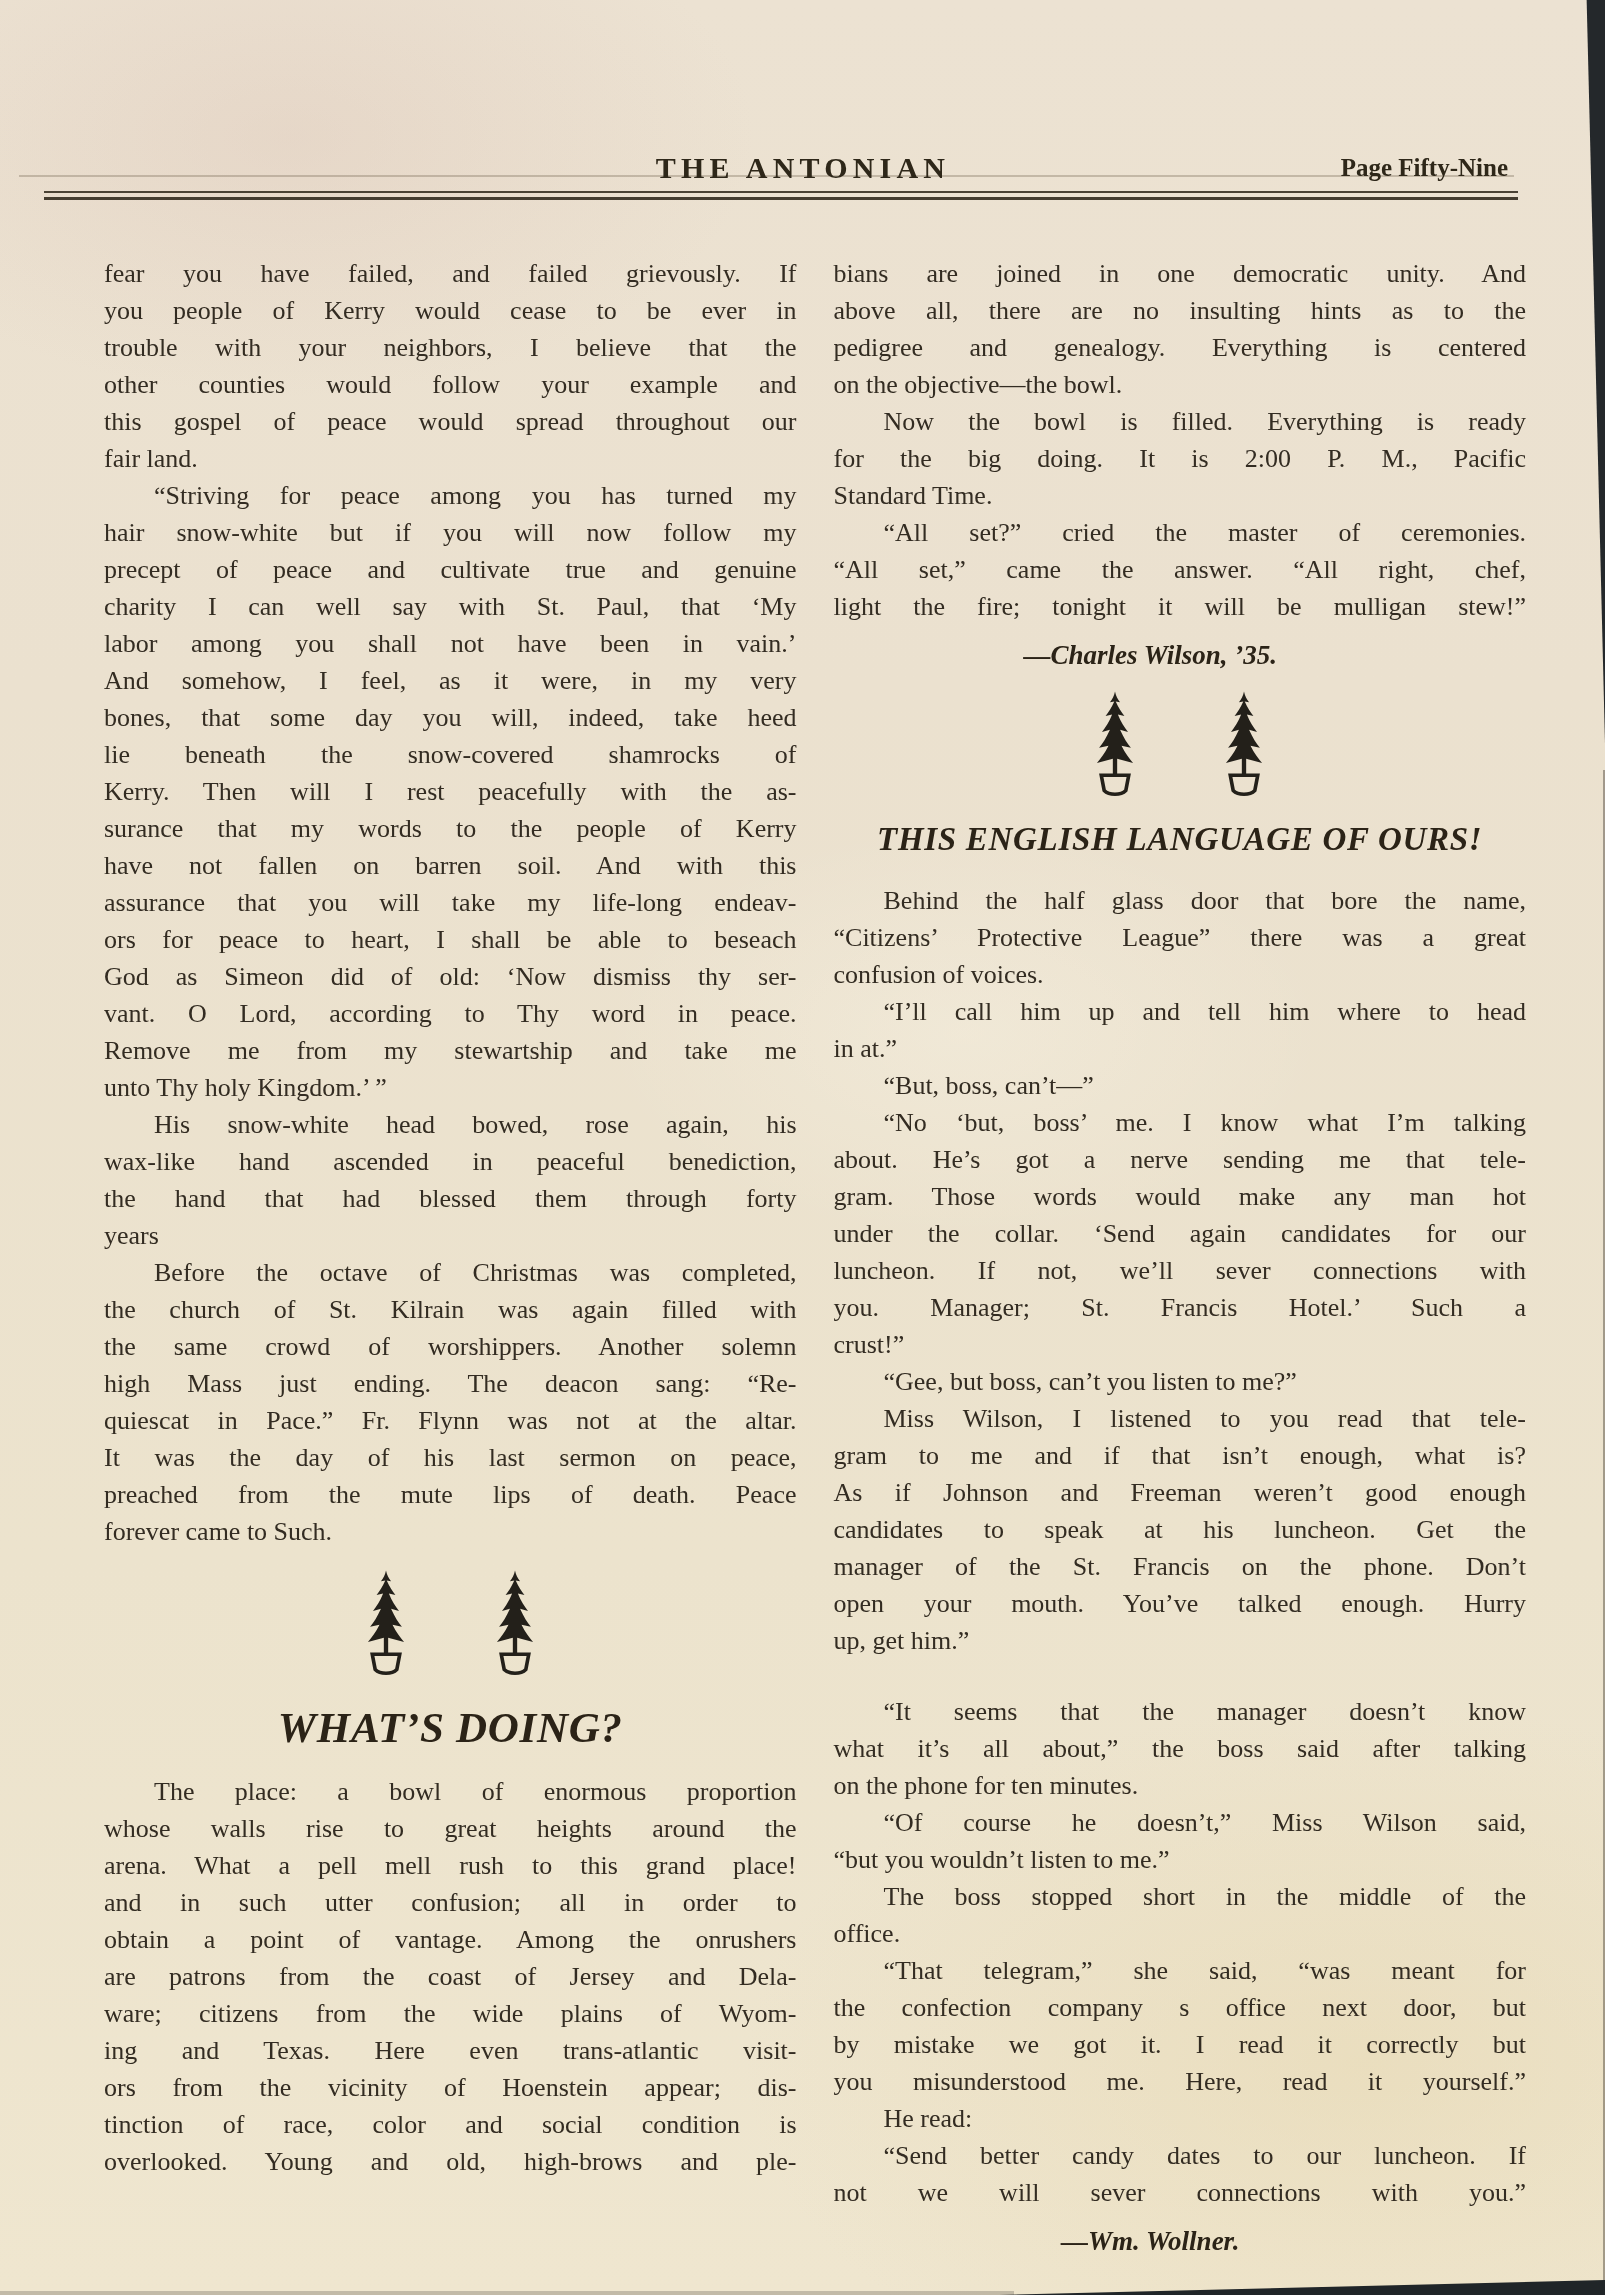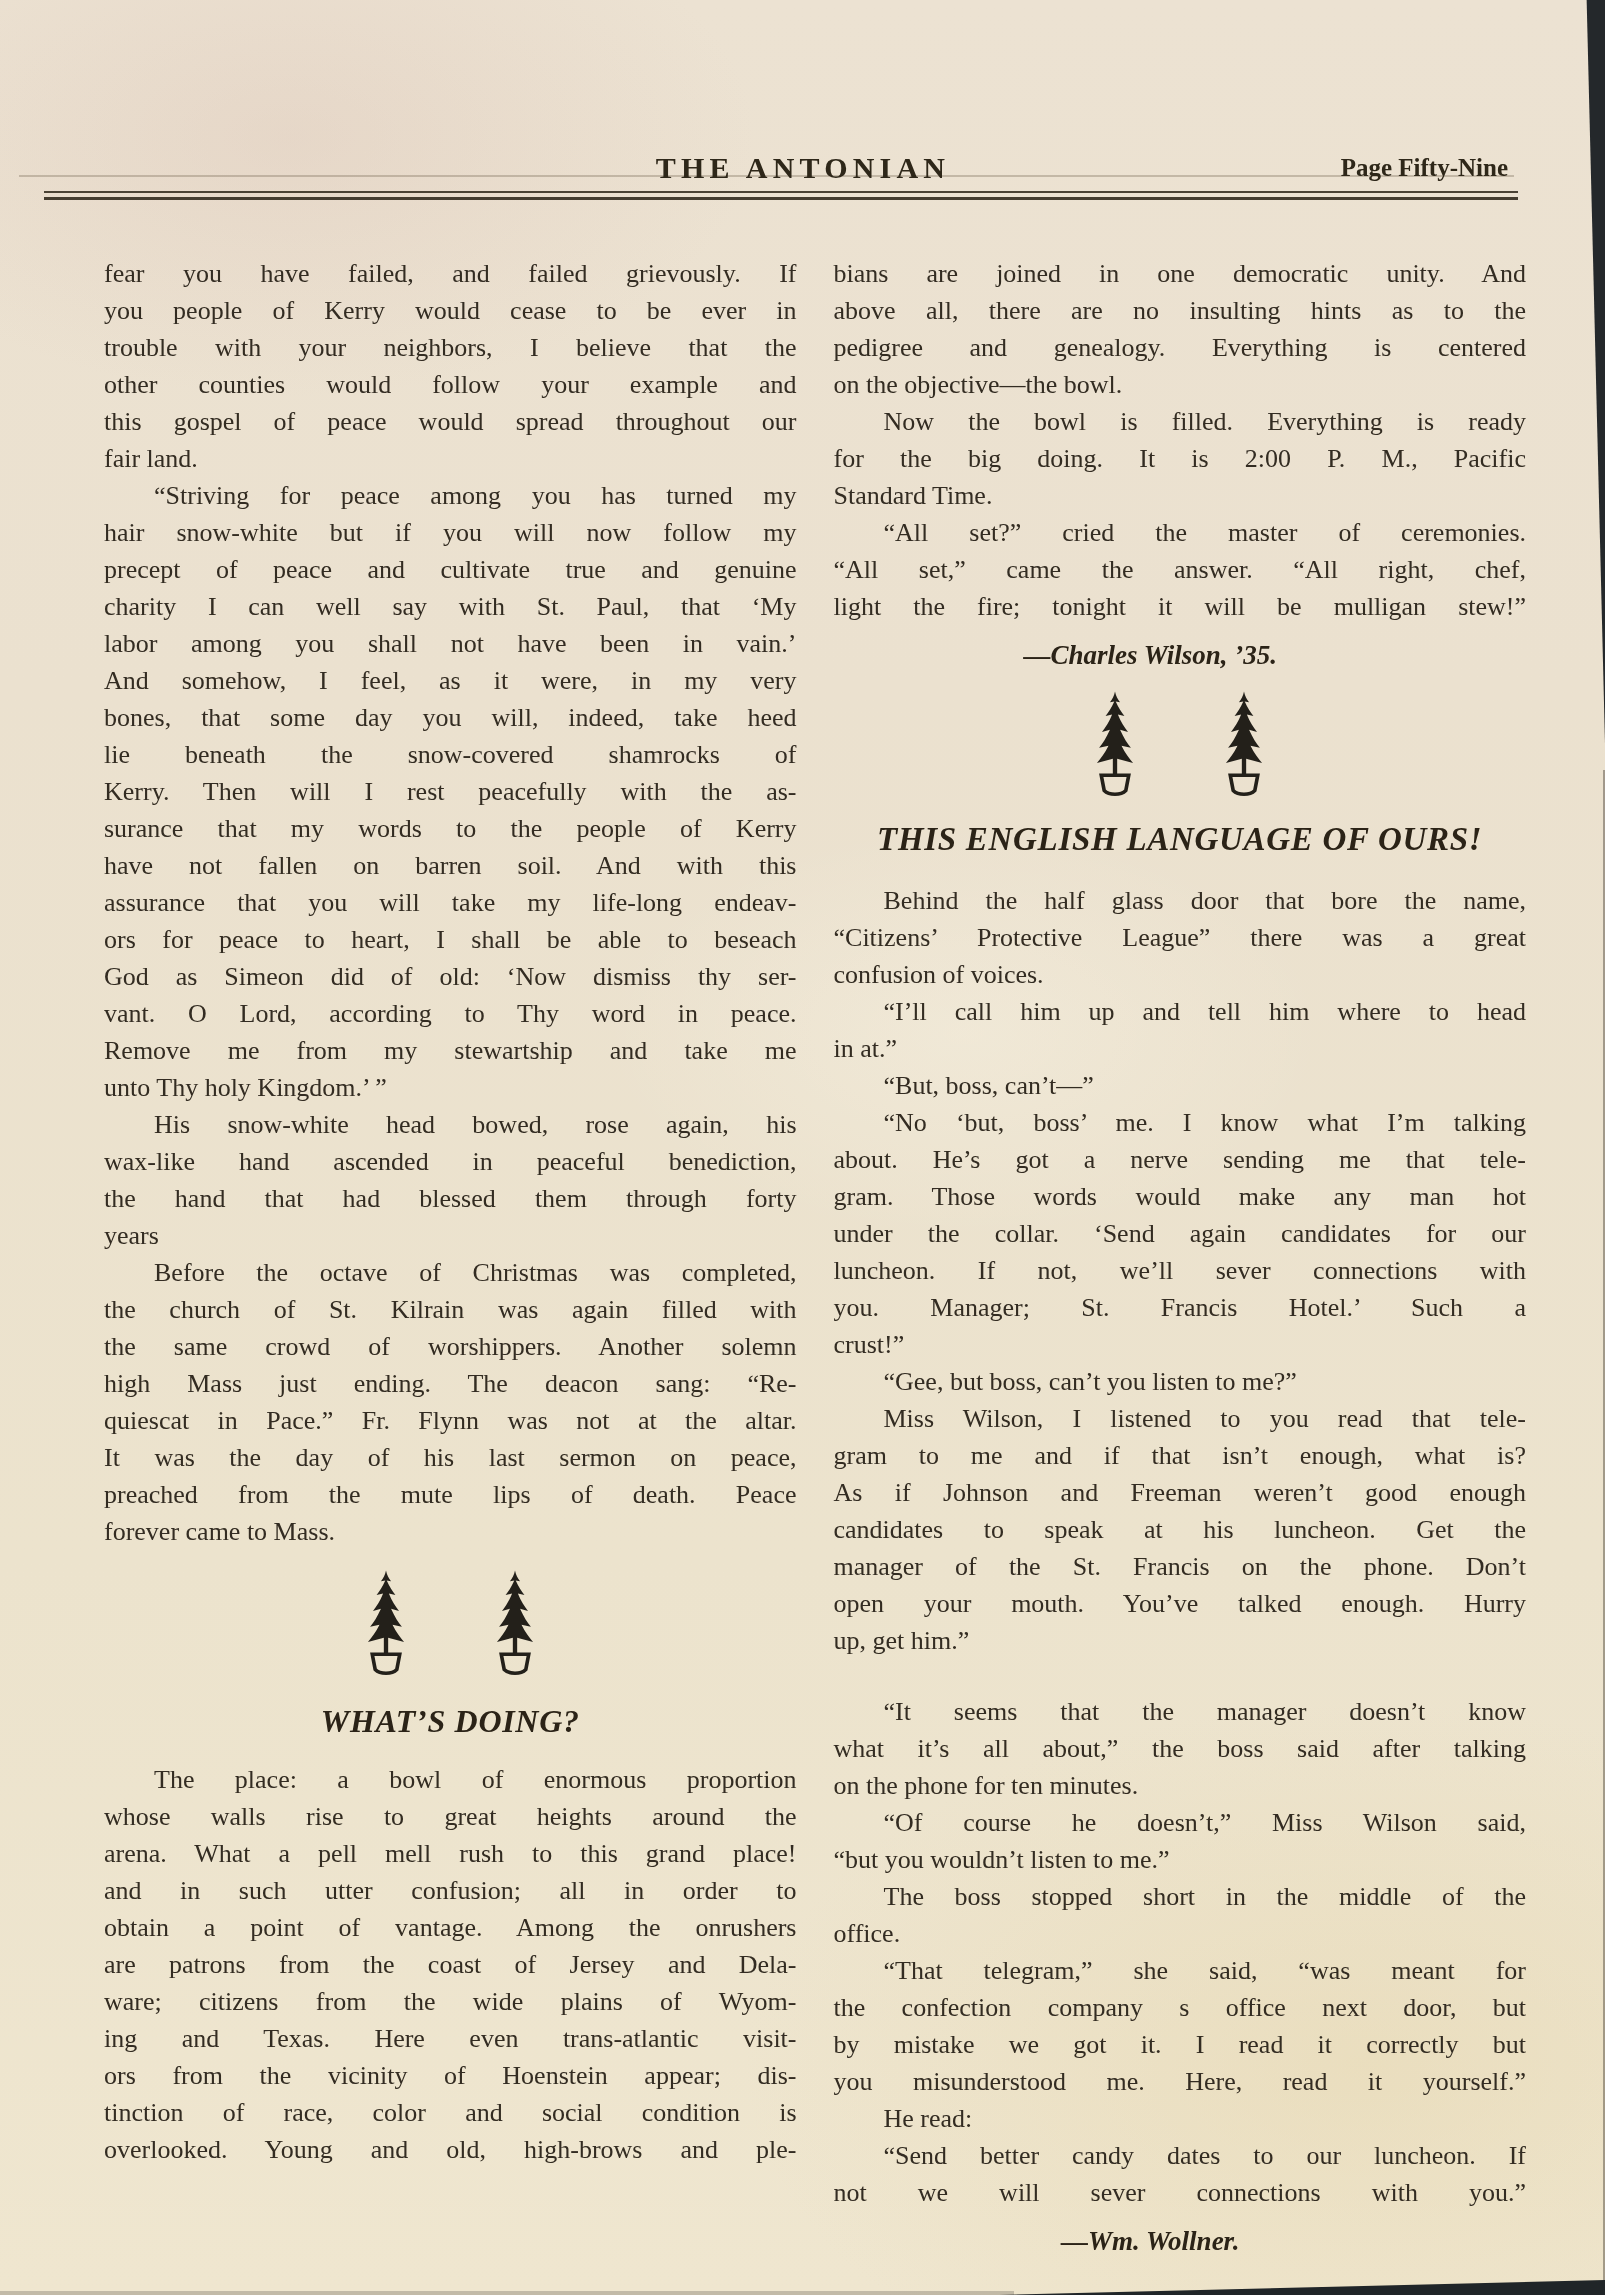--- a/index.html
+++ b/index.html
@@ -38,21 +38,21 @@
   .columns{position:absolute;top:255px;left:104px;right:80px;display:flex;gap:37px;}
   .col{flex:1 1 0;min-width:0;}
 
   .para{font-size:26px;line-height:37px;}
   .line{text-align:justify;text-align-last:justify;white-space:normal;}
   .line.lastline{text-align-last:left;}
   .line.indent{text-indent:50px;}
 
   .story-heading{
     text-align:center;font-style:italic;font-weight:700;
-    font-size:32px;letter-spacing:0.7px;color:#2b2317;
+    font-size:43px;letter-spacing:0.7px;color:#2b2317;
     margin:22px 0 21px;
   }
   .story-heading.large{font-size:33px;margin:19px 0 24px;}
 
   .signature{
     text-align:center;font-style:italic;font-weight:700;
     font-size:27px;color:#2b2317;margin-top:15px;padding-right:59px;
   }
 
   .ornament{display:flex;justify-content:center;gap:77px;margin:19px 0 6px;}
@@ -109,21 +109,21 @@
           <div class="line lastline">years</div>
         </div>
         <div class="para">
           <div class="line indent">Before the octave of Christmas was completed,</div>
           <div class="line">the church of St. Kilrain was again filled with</div>
           <div class="line">the same crowd of worshippers.  Another solemn</div>
           <div class="line">high Mass just ending.  The deacon sang: “Re-</div>
           <div class="line">quiescat in Pace.”  Fr. Flynn was not at the altar.</div>
           <div class="line">It was the day of his last sermon on peace,</div>
           <div class="line">preached from the mute lips of death.  Peace</div>
-          <div class="line lastline">forever came to Mass.</div>
+          <div class="line lastline">forever came to Such.</div>
         </div>
         <div class="ornament">
           <svg width="52" height="112" viewBox="0 0 70 155">
             <path fill="#23201a" d="M35 2 C36 8 39 13 42 17 L36 16 C40 25 44 31 48 36 L39 34 C43 44 48 52 53 58 L42 55 C47 66 52 74 57 80 L44 77 C49 87 55 95 60 101 L38 95 L38 118 L32 118 L32 95 L10 101 C15 95 21 87 26 77 L13 80 C18 74 23 66 28 55 L17 58 C22 52 27 44 31 34 L22 36 C26 31 30 25 34 16 L28 17 C31 13 34 8 35 2 Z"></path>
             <path fill="none" stroke="#23201a" stroke-width="5" d="M16 118 L54 118 L50 139 C43 146 27 146 20 139 Z"></path>
           </svg>
           <svg width="52" height="112" viewBox="0 0 70 155">
             <path fill="#23201a" d="M35 2 C36 8 39 13 42 17 L36 16 C40 25 44 31 48 36 L39 34 C43 44 48 52 53 58 L42 55 C47 66 52 74 57 80 L44 77 C49 87 55 95 60 101 L38 95 L38 118 L32 118 L32 95 L10 101 C15 95 21 87 26 77 L13 80 C18 74 23 66 28 55 L17 58 C22 52 27 44 31 34 L22 36 C26 31 30 25 34 16 L28 17 C31 13 34 8 35 2 Z"></path>
             <path fill="none" stroke="#23201a" stroke-width="5" d="M16 118 L54 118 L50 139 C43 146 27 146 20 139 Z"></path>
           </svg>

